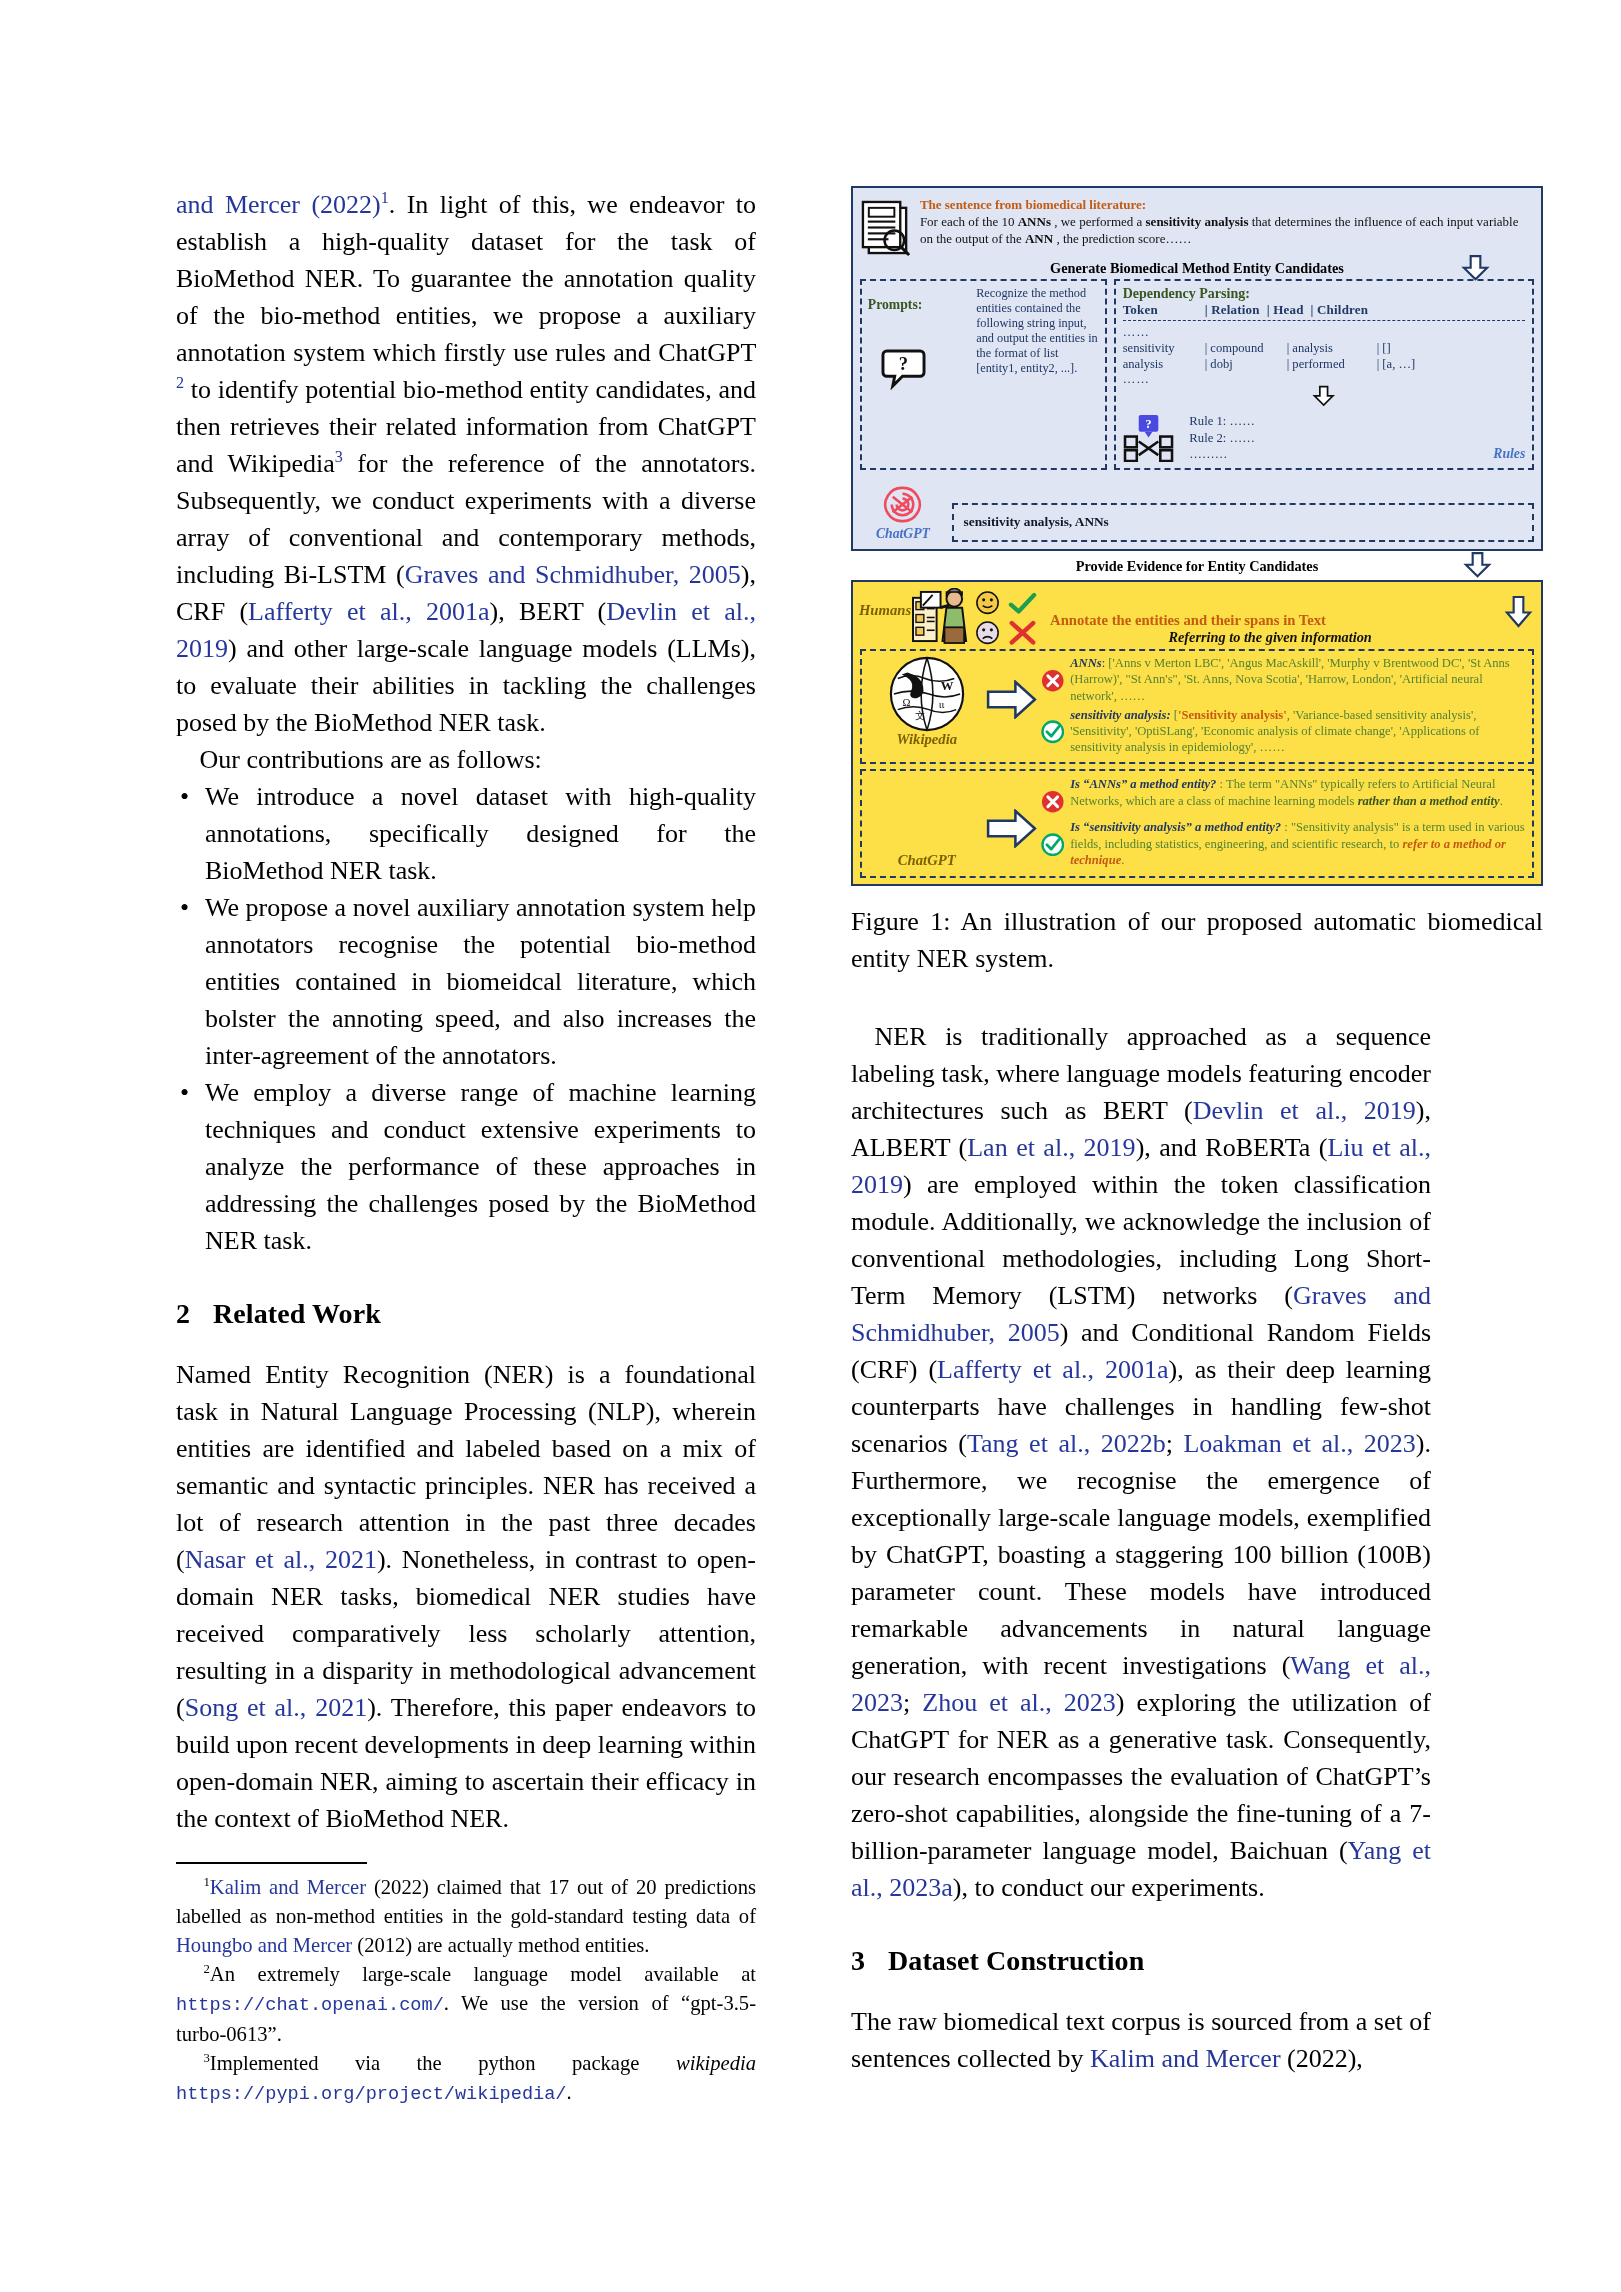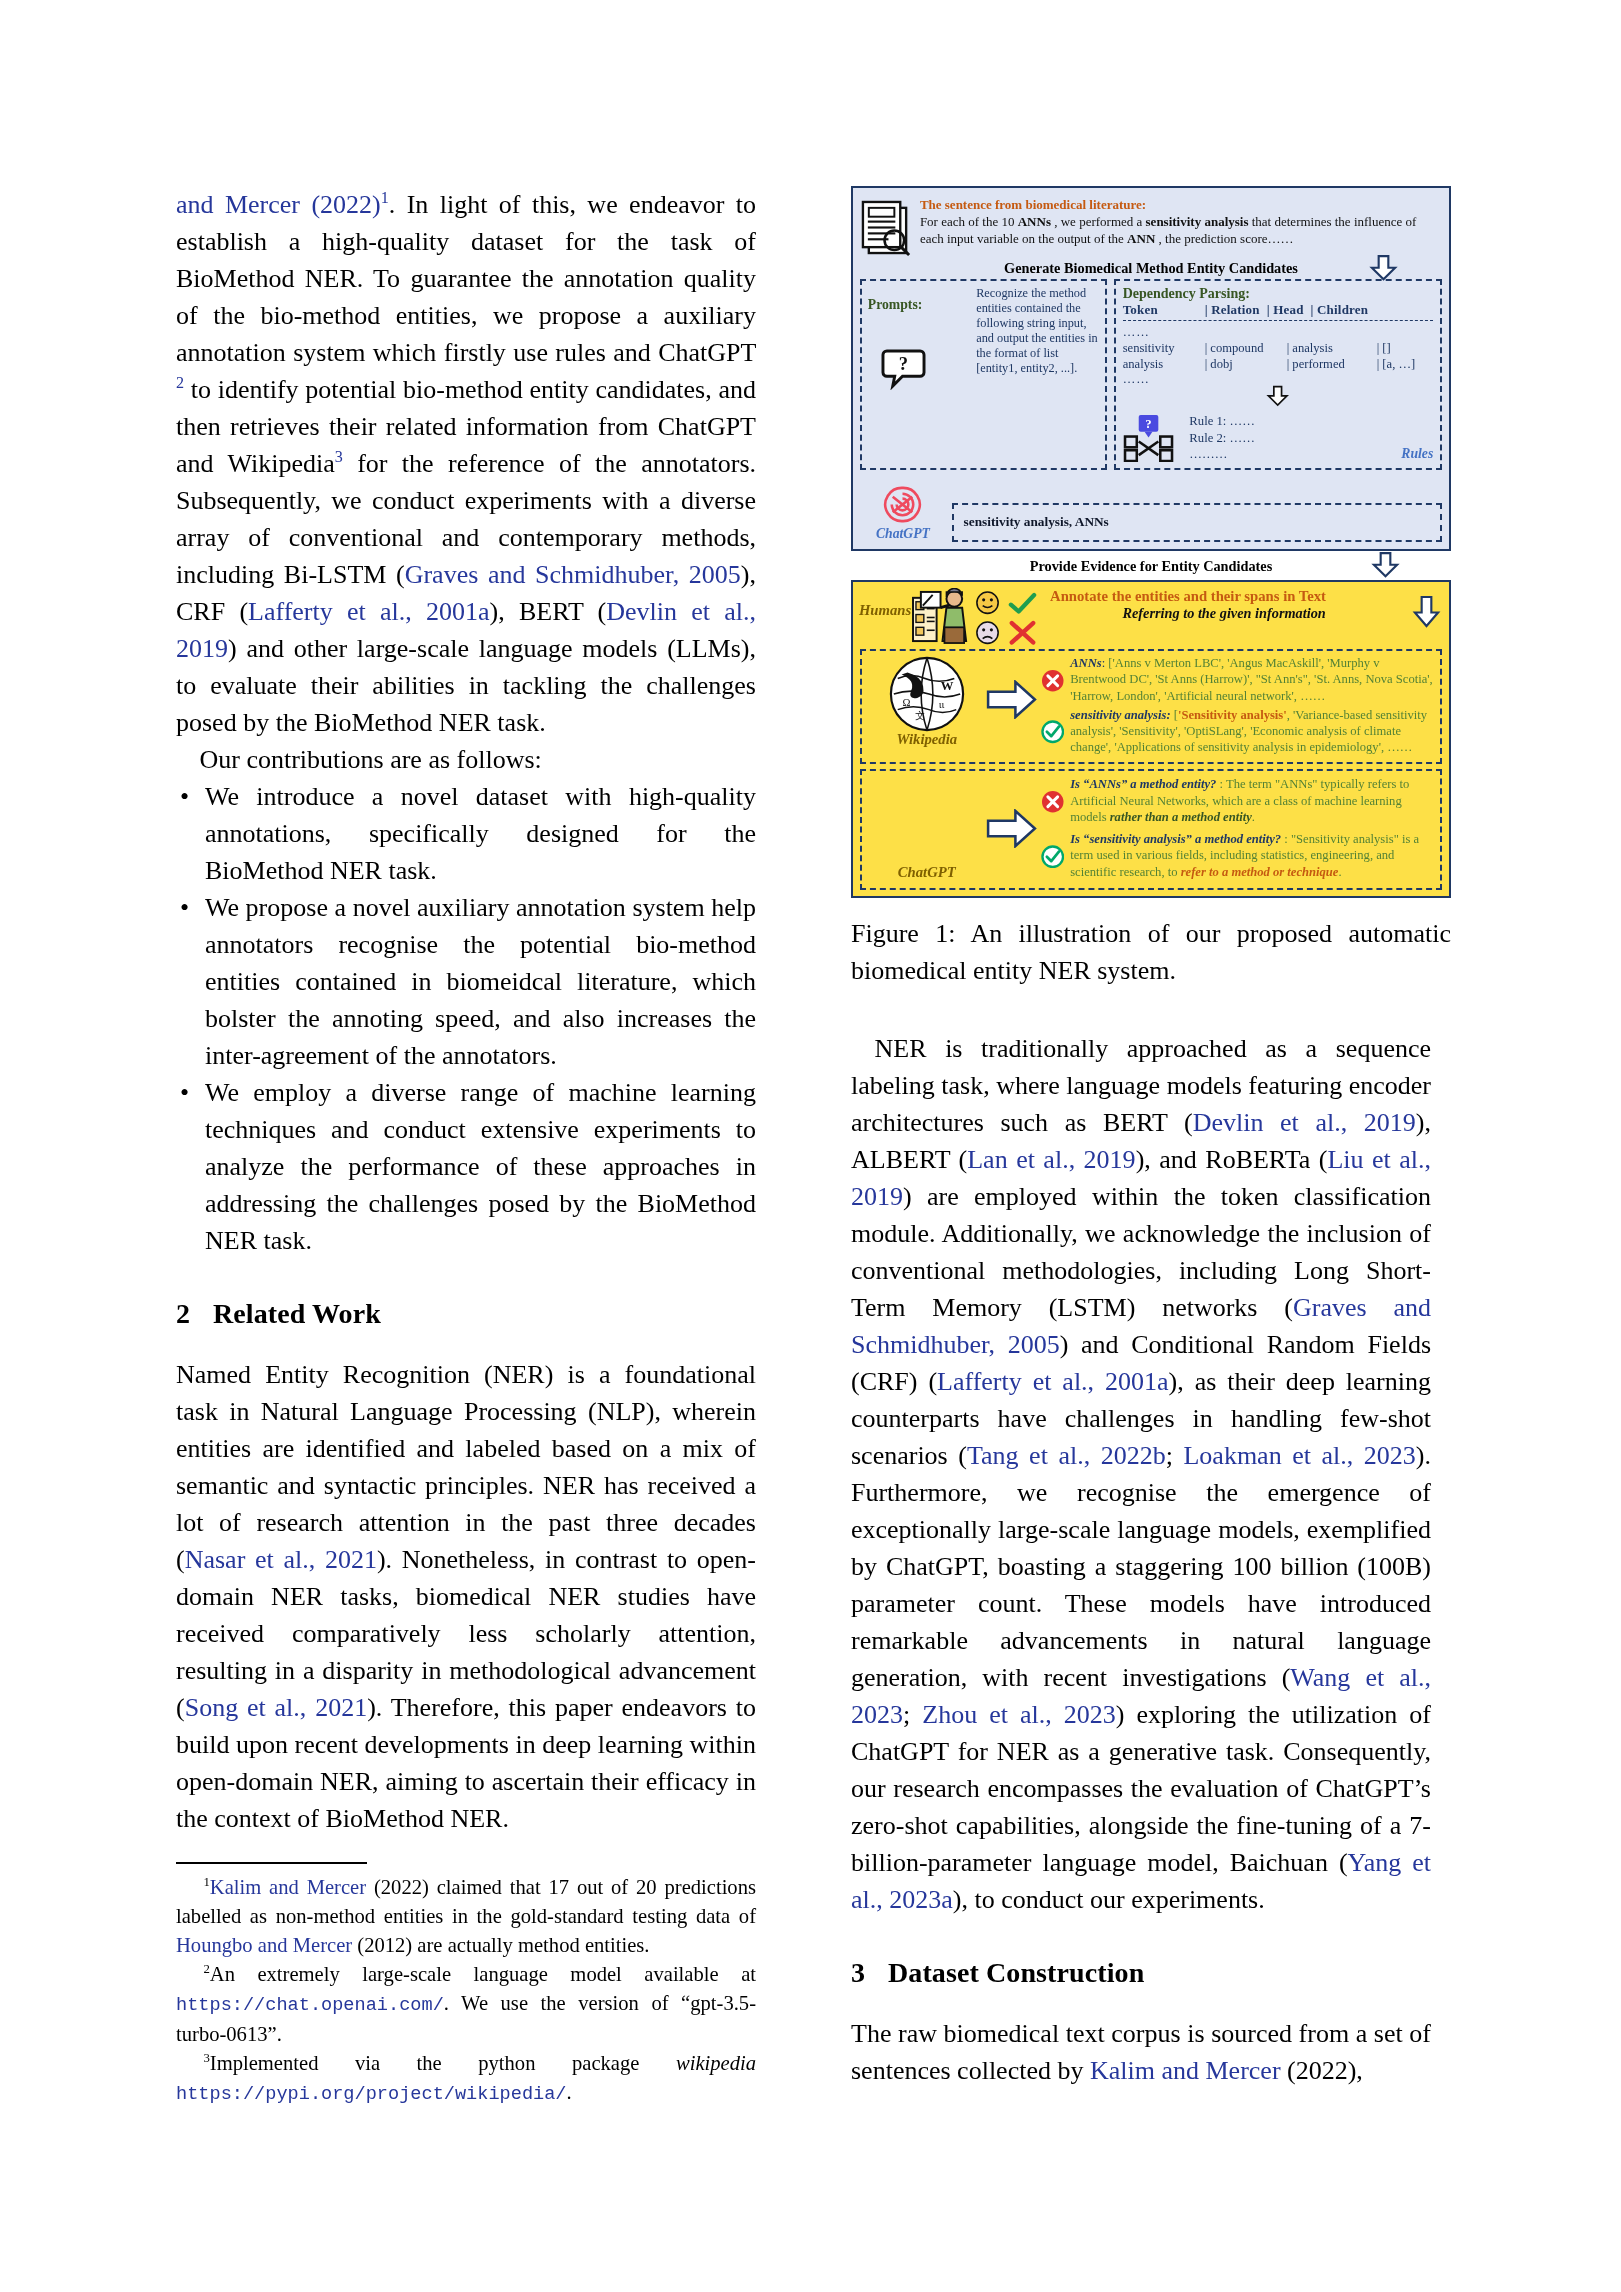--- a/index.html
+++ b/index.html
@@ -52,21 +52,21 @@
 
   
   .fn-rule { width:191px; height:1.5px; background:#000; margin:25.5px 0 9.8px 0; }
   p.fn {
     font-size:20.6px; line-height:29px; text-align:justify; margin:0;
   }
   p.fn.first { text-indent:27.4px; }
   .mono { font-family:"Liberation Mono", monospace; font-size:18.6px; color:#26379b; }
 
   
-  .figure { position:relative; width:600px; margin:0 0 0 0; }
+  .figure { position:relative; width:692px; margin:0 0 0 0; }
 
   .panel {
     border:2.5px solid #1f3864;
     background:#dfe5f3;
     box-sizing:border-box;
     position:relative;
   }
   .panel-bottom { background:#fde047; }
 
   .sent-row { display:flex; padding:7.8px 7.8px 0 5.9px; }
@@ -115,21 +115,21 @@
 
   .mid-label {
     text-align:center; font-weight:bold; font-size:14.3px;
     margin:6.9px 0 5.9px 0; position:relative;
   }
   .mid-label .arr { position:absolute; right:51px; top:-6.9px; }
 
   .humans-row { display:flex; align-items:flex-start; padding:5.9px 7.8px 2px 5.9px; }
   .humans-name { font-style:italic; font-weight:bold; color:#7f6000; font-size:14.7px; padding-top:13.7px; }
   .annot-txt { flex:1; padding-left:5.9px; position:relative; }
-  .annot-1 { color:#c55a11; font-weight:bold; font-size:14.7px; }
+  .annot-1 { color:#c55a11; font-weight:bold; font-size:14.7px;margin-top:24px; }
   .annot-2 { font-style:italic; font-weight:bold; font-size:14.3px; color:#111; }
 
   .wiki-box { margin:0 6.9px 4.9px 6.9px; padding:3.9px 5.9px; display:flex; }
   .wiki-left { width:118px; flex:0 0 118px; text-align:center; }
   .wiki-name { font-style:italic; font-weight:bold; color:#7f6000; font-size:14.7px; margin-top:-3.9px; }
   .ev-txt { flex:1; font-size:12.6px; line-height:16.3px; color:#548235; padding-left:3.9px; }
   .ev-key { font-style:italic; font-weight:bold; color:#1f3864; }
   .ev-hl { color:#c55a11; font-weight:bold; }
   .ev-item { display:flex; margin-bottom:2.9px; }
   .ev-mark { width:25.5px; flex:0 0 25.5px; padding-top:13.7px; }

